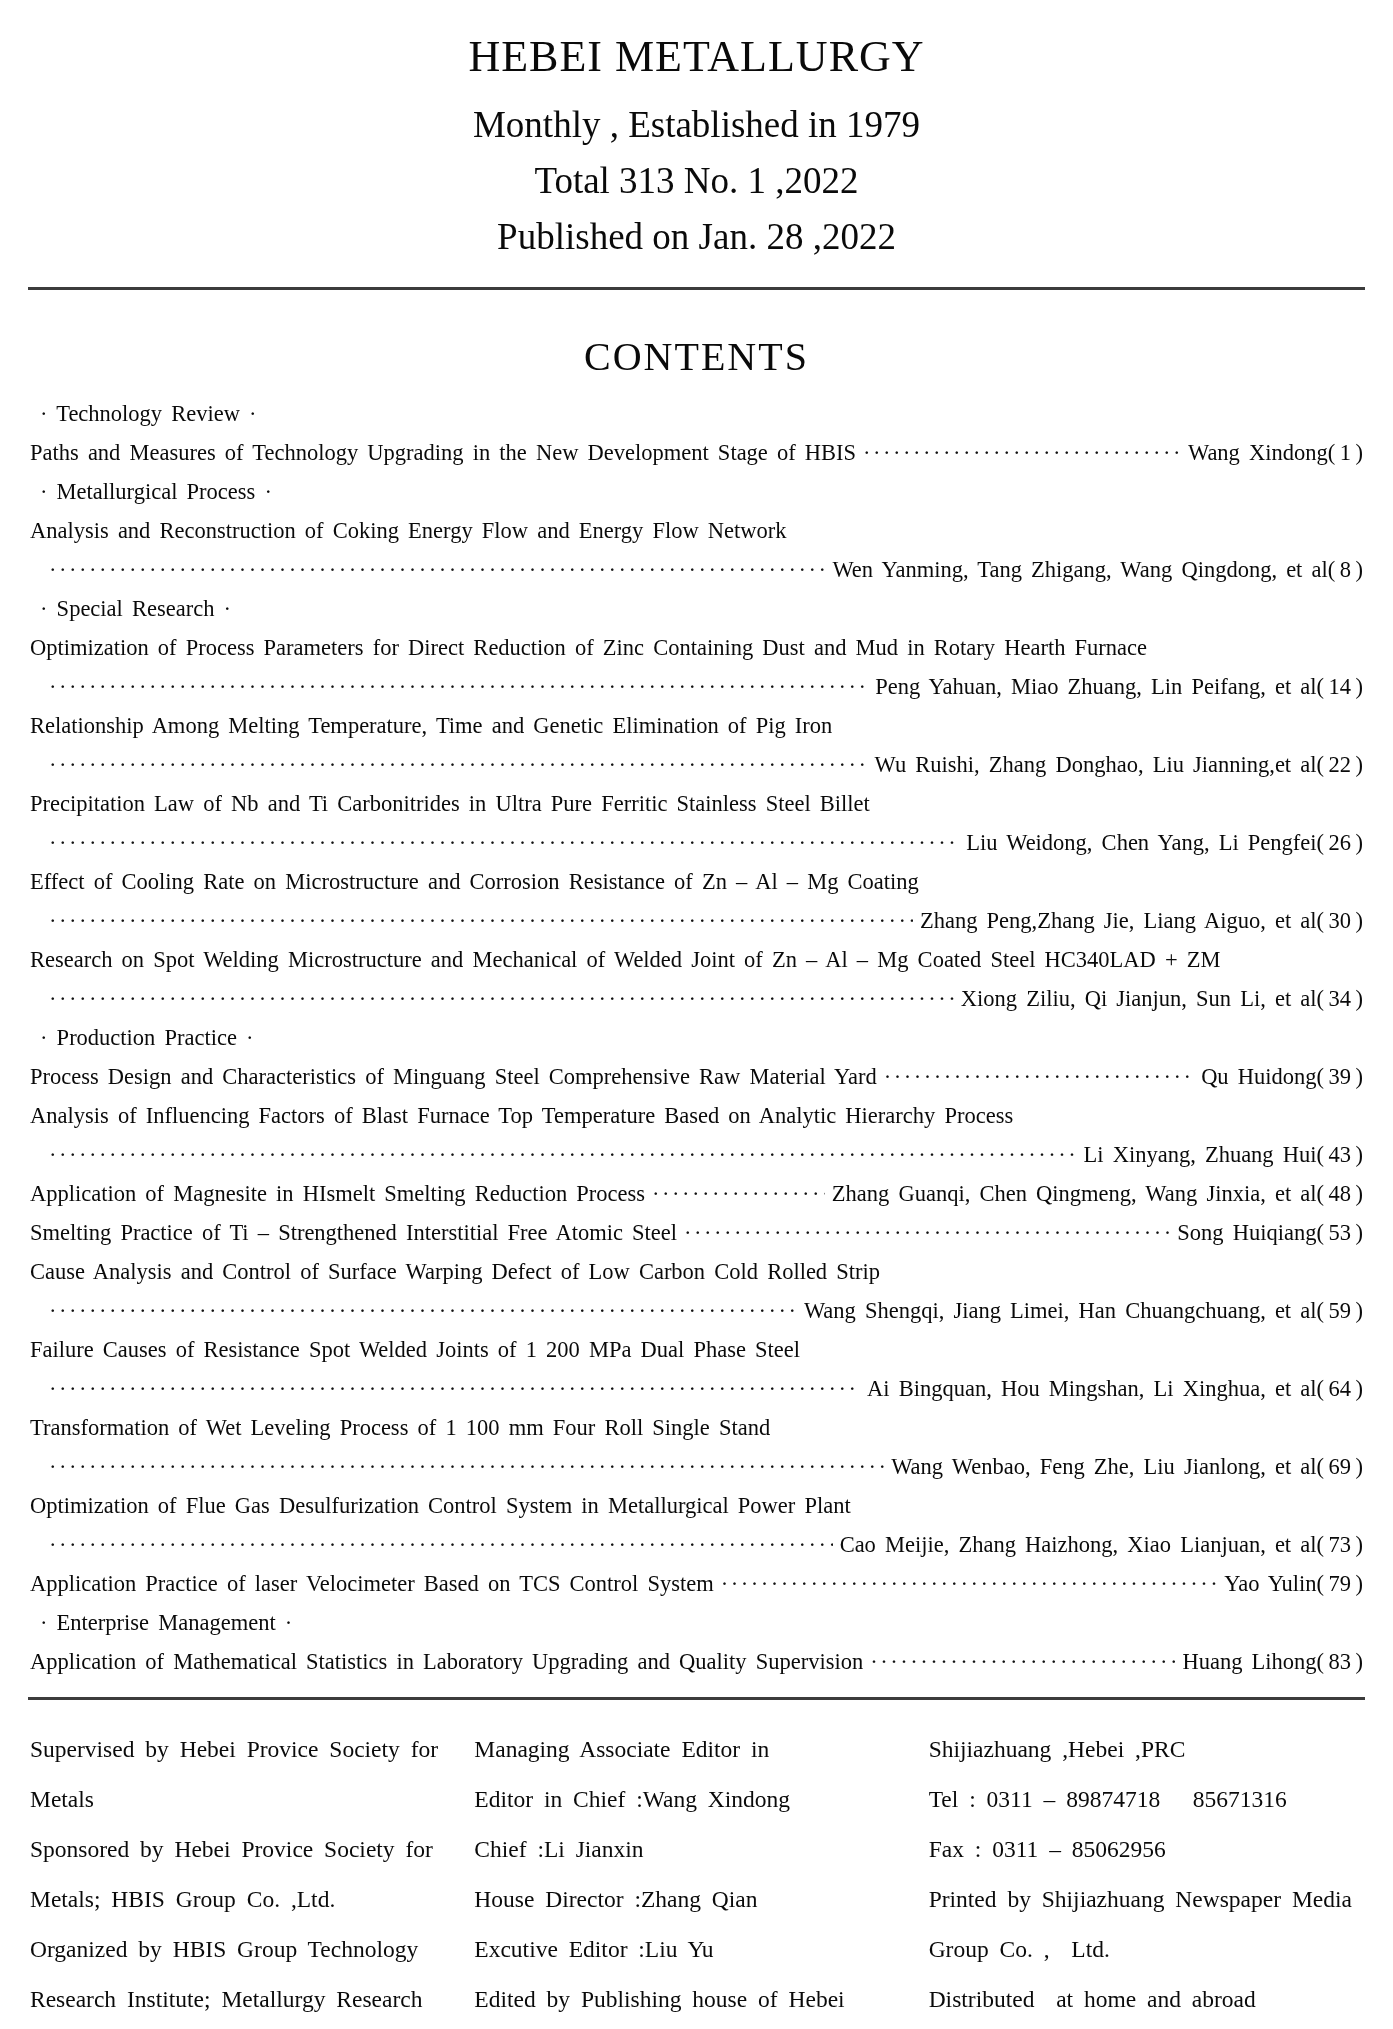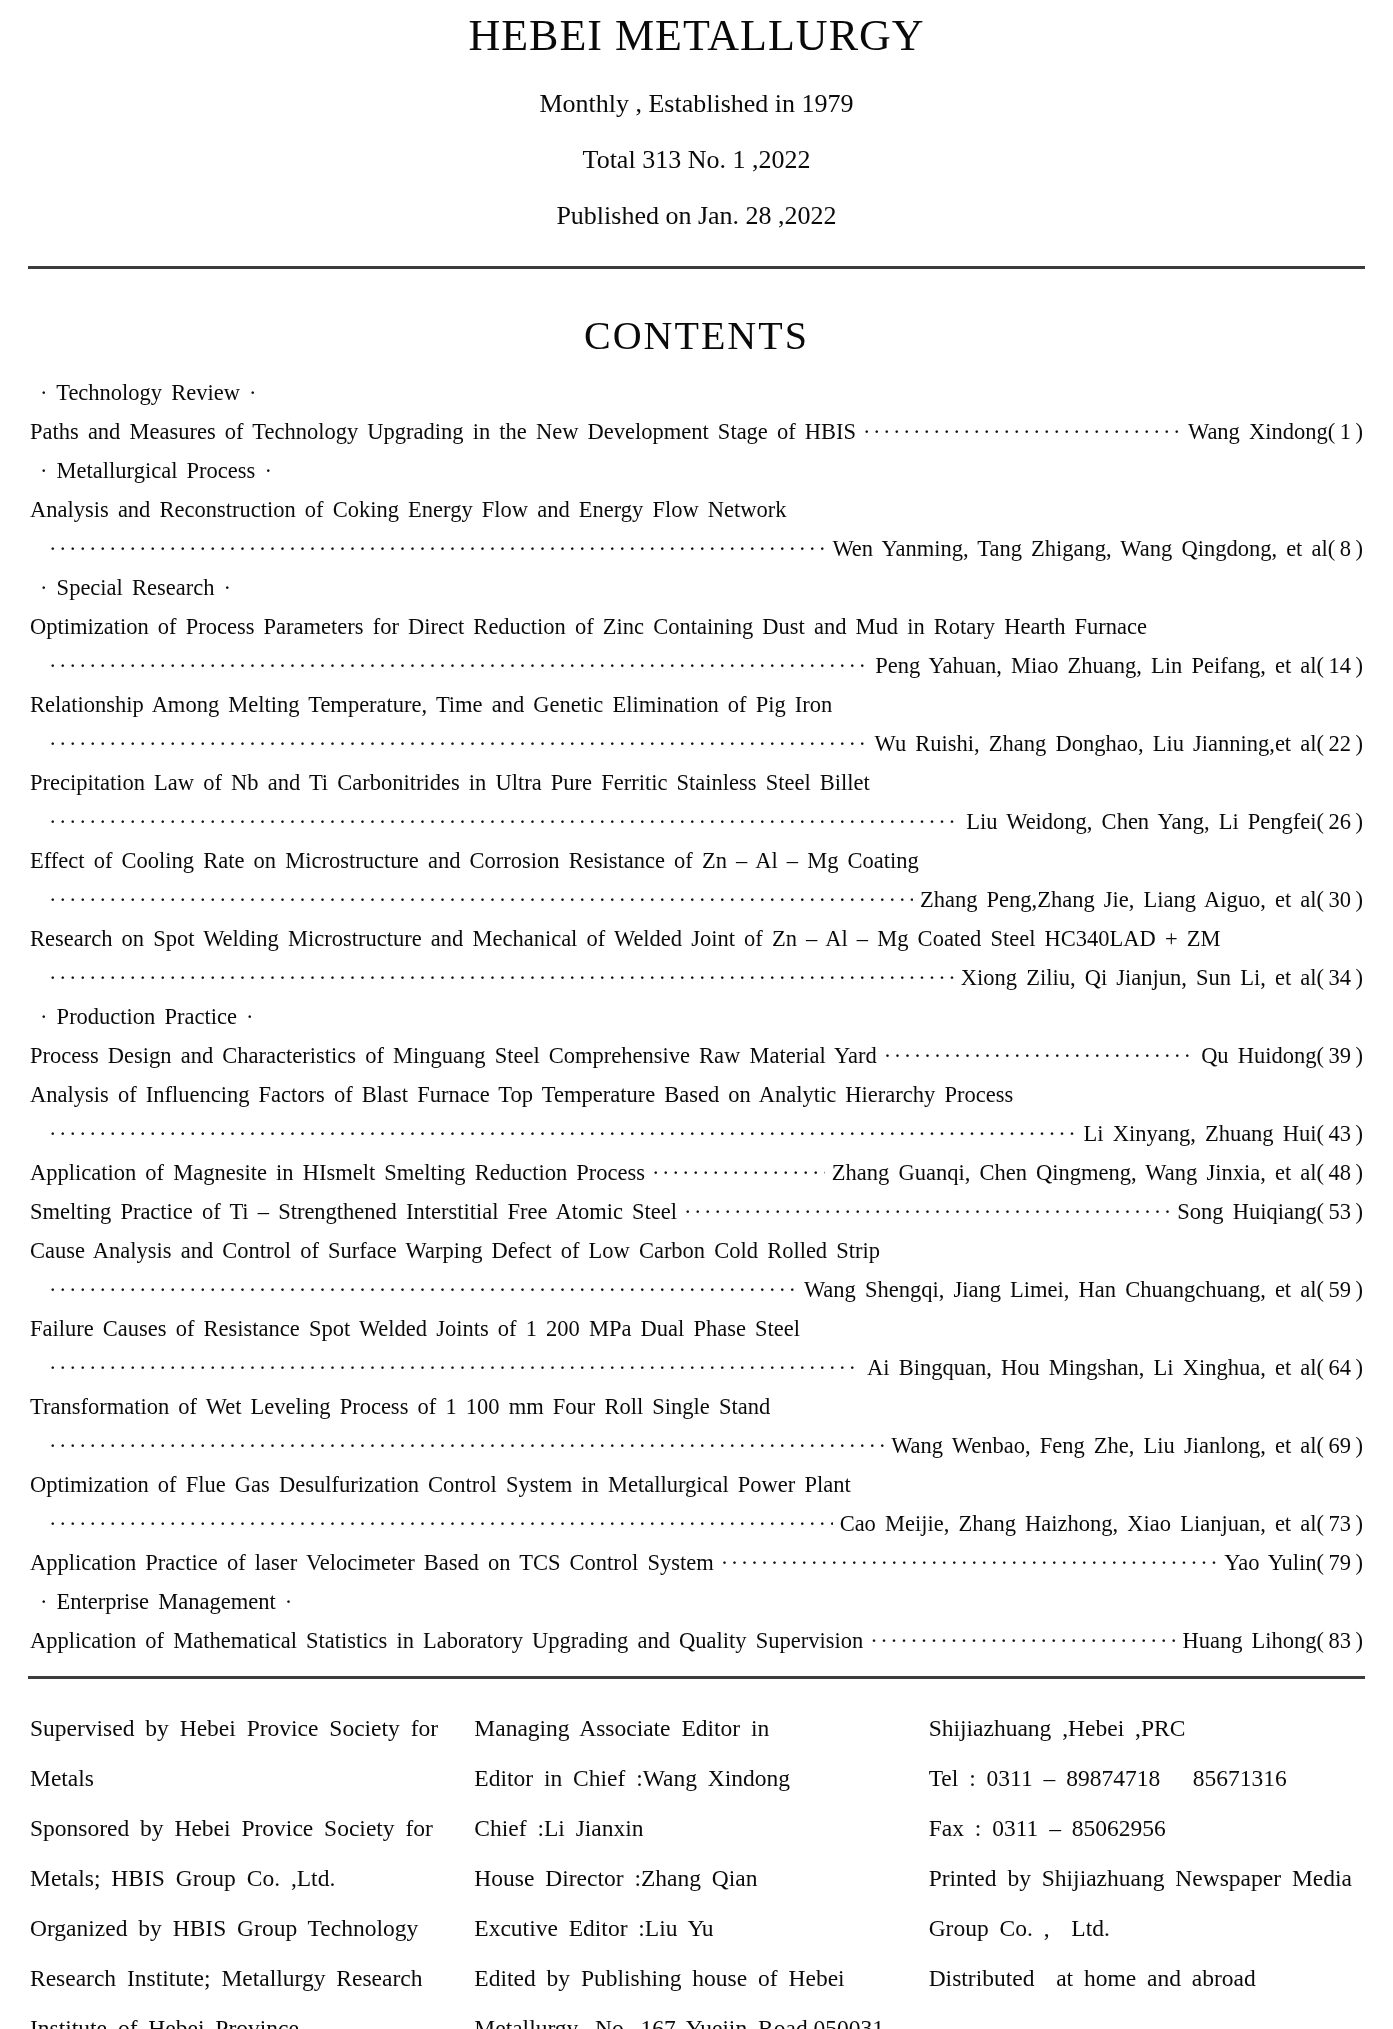--- a/index.html
+++ b/index.html
@@ -1,22 +1,22 @@
 <!DOCTYPE html>
 <html><head>
 <meta charset="utf-8">
 <style>
   html,body { margin:0; padding:0; background:#e8e8e8; }
   .page {
     width:1393px; height:2029px; margin:0 auto; background:#ffffff; color:#0a0a0a;
     font-family:"Liberation Serif","DejaVu Serif",serif; overflow:hidden; position:relative;
   }
-  header { text-align:center; padding-top:12px; }
+  header { text-align:center; padding-top:12px;margin-top:21px; }
   .jtitle { font-size:44px; line-height:48px; margin-bottom:16px; letter-spacing:1px; }
-  .jsub   { font-size:26px; line-height:56px; }
+  .jsub   { font-size:37px; line-height:56px; }
   .rule   { border-top:3px solid #3c3c3c; margin:22px 28px 0 28px; }
   .rule-b { margin-top:2px; }
   .contents-h {
     text-align:center; font-size:40px; letter-spacing:2px;
     margin-top:46px; line-height:42px; margin-bottom:16px;
   }
   .toc { margin:16px 30px; font-size:22.5px; word-spacing:3.5px; }
   .toc .row { height:39px; line-height:39px; display:flex; align-items:baseline; overflow:hidden; }
   .toc .sec { padding-left:10px; }
   .toc .t   { white-space:nowrap; }

